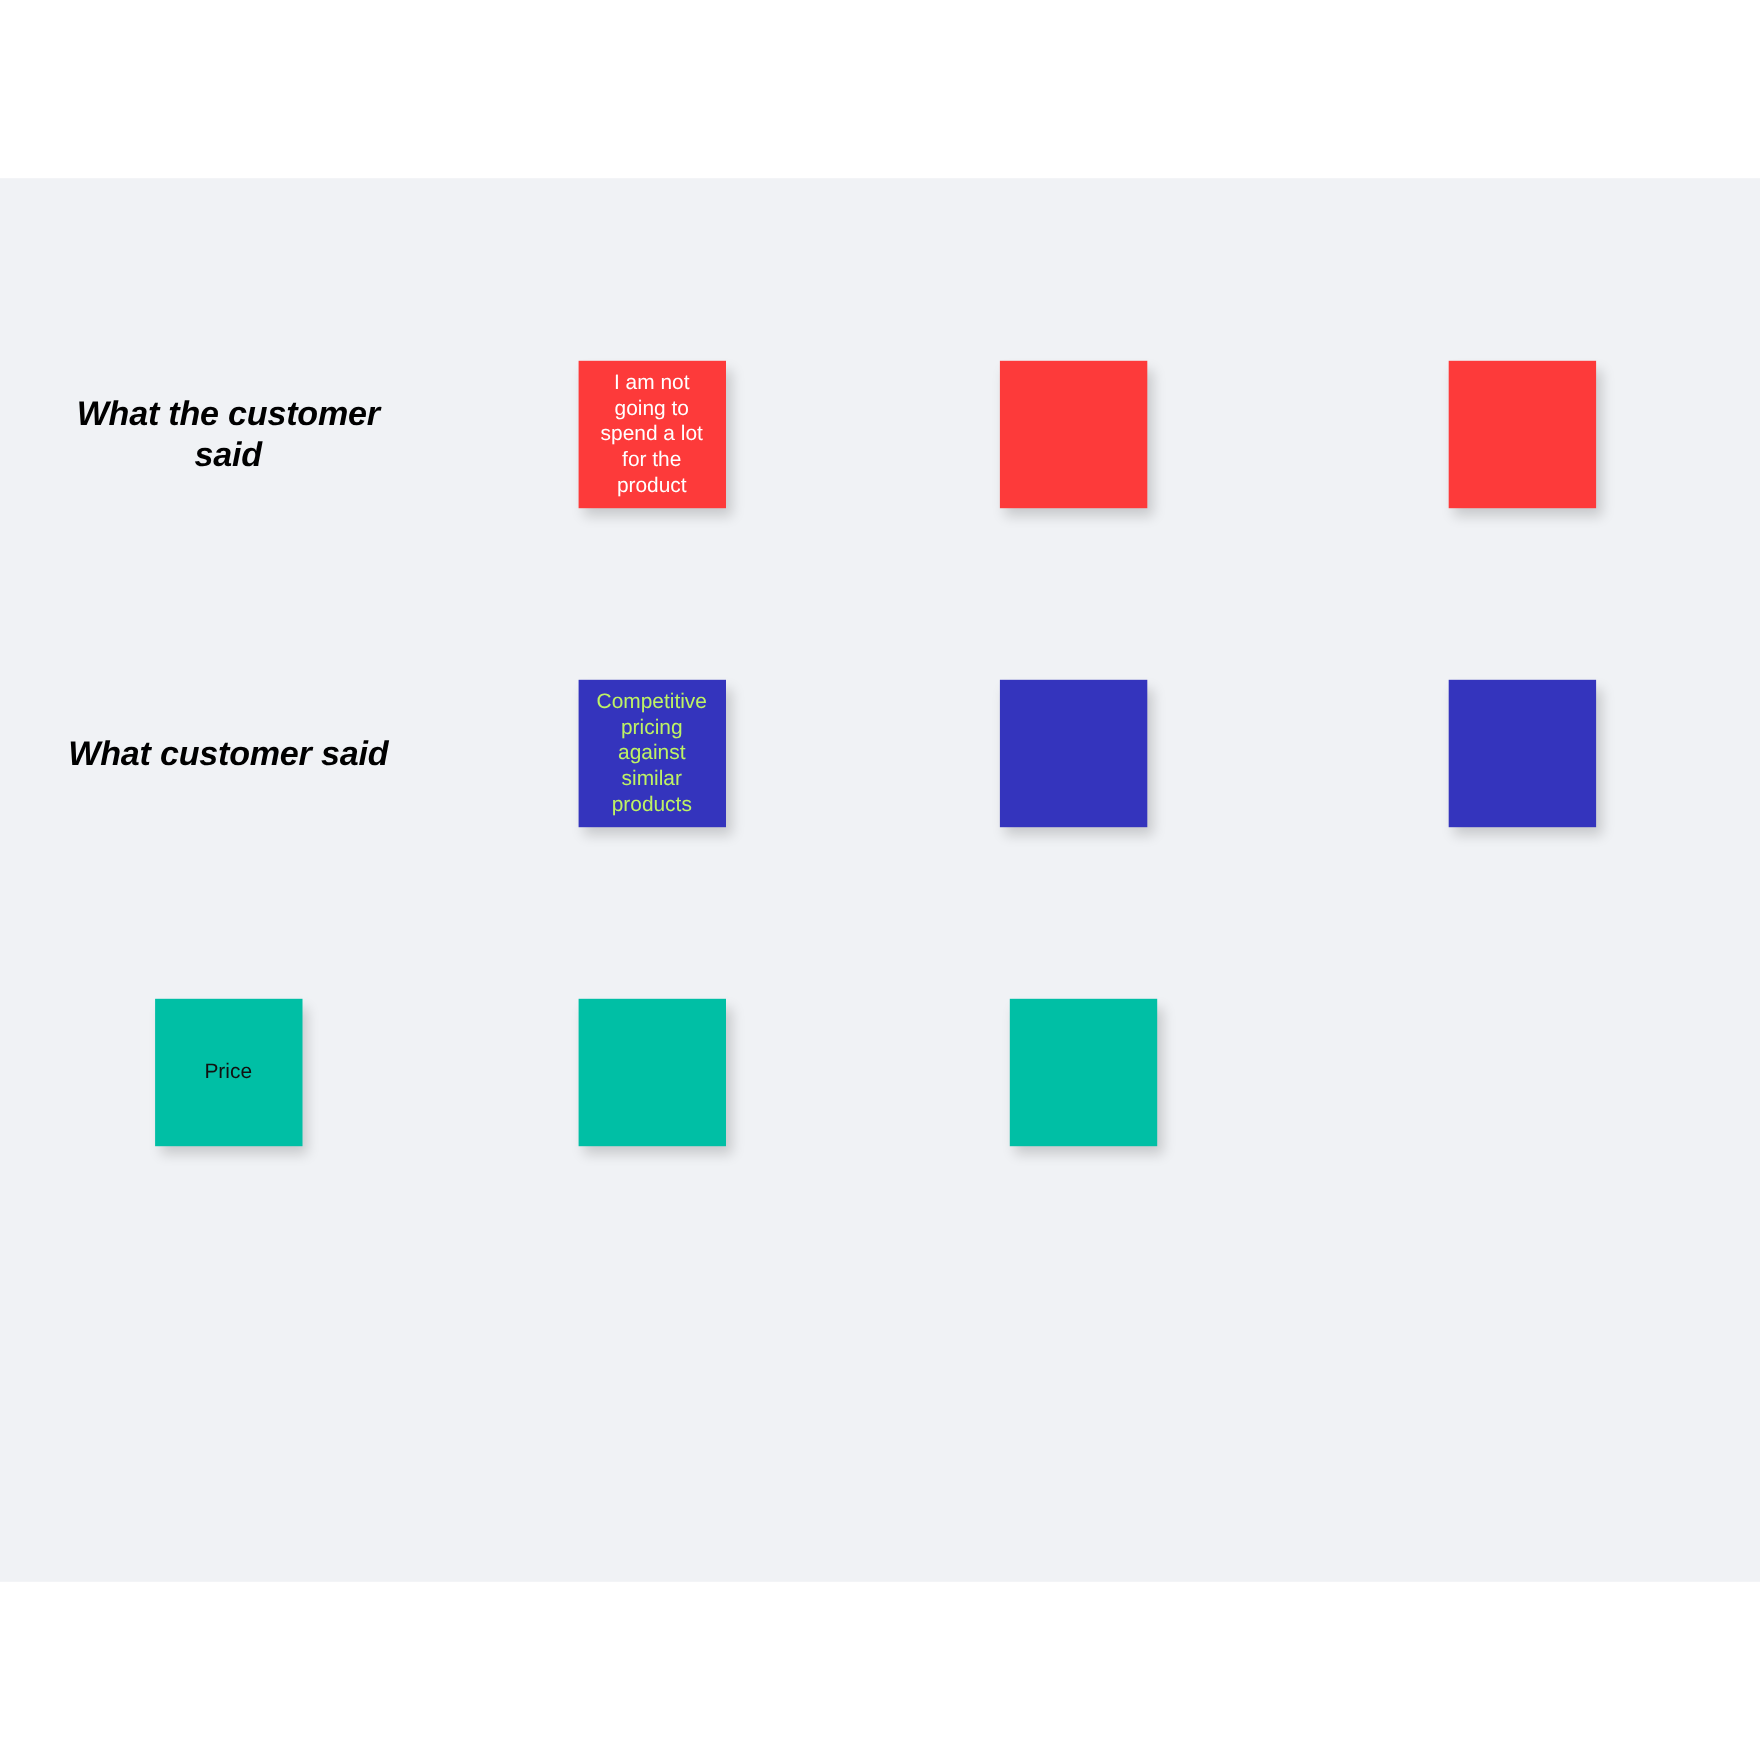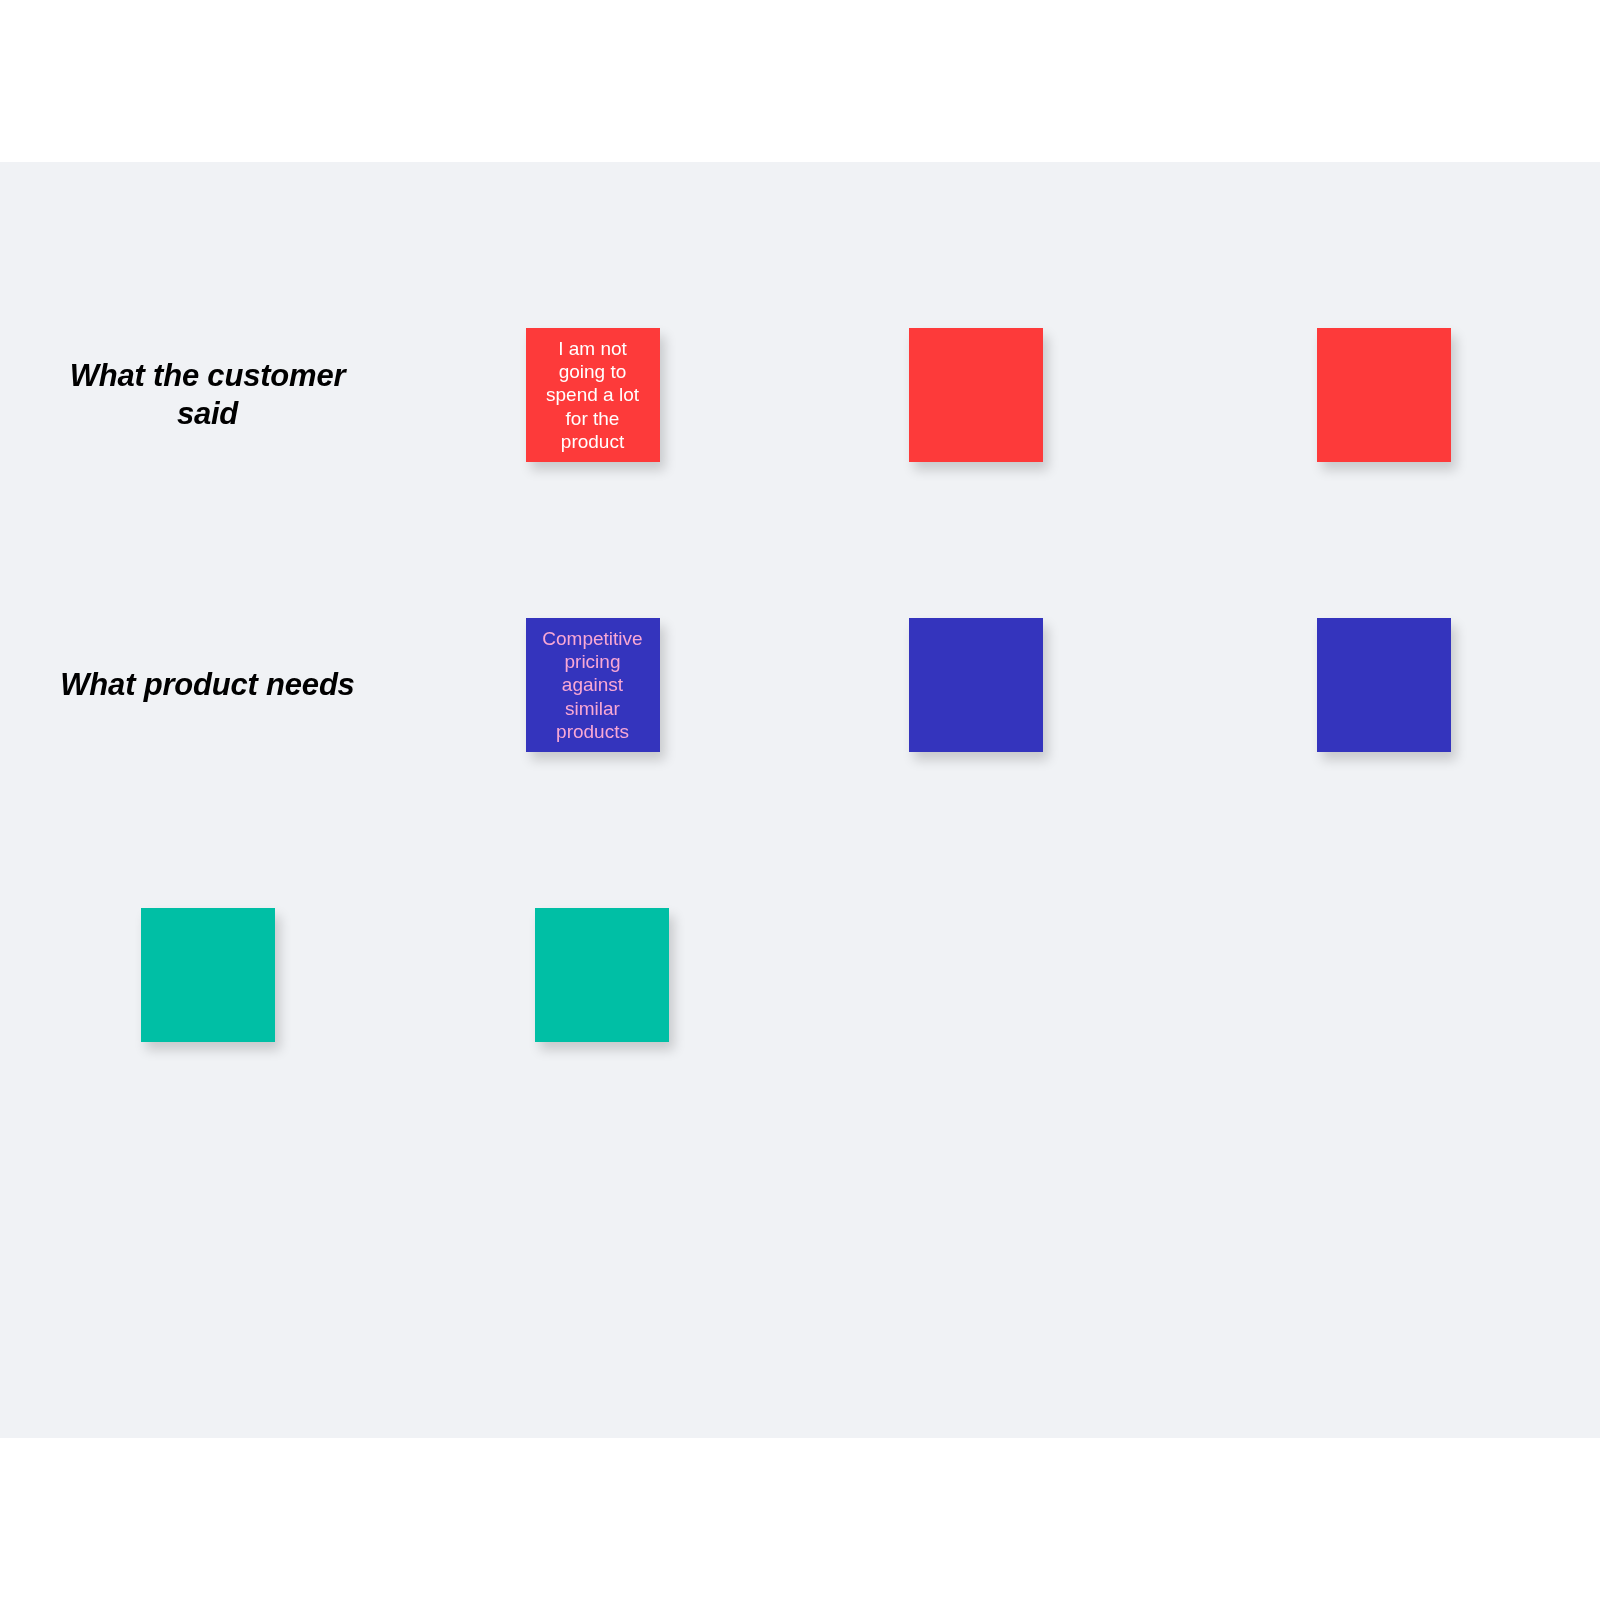--- a/index.html
+++ b/index.html
@@ -84,21 +84,21 @@
     display: block;
     width: 100%;
   }
 
   
   .cell-body.shift-right .sticky-note {
     position: relative;
     left: 9px;
   }
   .theme-red .sticky-note { background: #fd3a3a; color: #ffffff; }
-  .theme-blue .sticky-note { background: #3434bd; color: #f9a8d4; }
+  .theme-blue .sticky-note { background: #3434bd; color: #bef264; }
   .theme-teal .sticky-note { background: #00bfa5; color: #111111; }
 </style>
 </head>
 <body>
 
 <div id="board-canvas"></div>
 
 <div id="affinity-grid">
 
   <div class="grid-cell cell-header theme-red">
@@ -117,21 +117,21 @@
     </div>
   </div>
 
   <div class="grid-cell cell-body shift-right theme-red">
     <div class="sticky-note">
       <span class="note-text"></span>
     </div>
   </div>
 
   <div class="grid-cell cell-header theme-blue">
-    <span class="header-label">What product needs</span>
+    <span class="header-label">What customer said</span>
   </div>
 
   <div class="grid-cell cell-body theme-blue">
     <div class="sticky-note">
       <span class="note-text">Competitive pricing against similar products</span>
     </div>
   </div>
 
   <div class="grid-cell cell-body theme-blue">
     <div class="sticky-note">
@@ -139,20 +139,25 @@
     </div>
   </div>
 
   <div class="grid-cell cell-body shift-right theme-blue">
     <div class="sticky-note">
       <span class="note-text"></span>
     </div>
   </div>
 
 
+  <div class="grid-cell cell-body theme-teal">
+    <div class="sticky-note">
+      <span class="note-text">Price</span>
+    </div>
+  </div>
 
   <div class="grid-cell cell-body theme-teal">
     <div class="sticky-note">
       <span class="note-text"></span>
     </div>
   </div>
 
   <div class="grid-cell cell-body shift-right theme-teal">
     <div class="sticky-note">
       <span class="note-text"></span>

